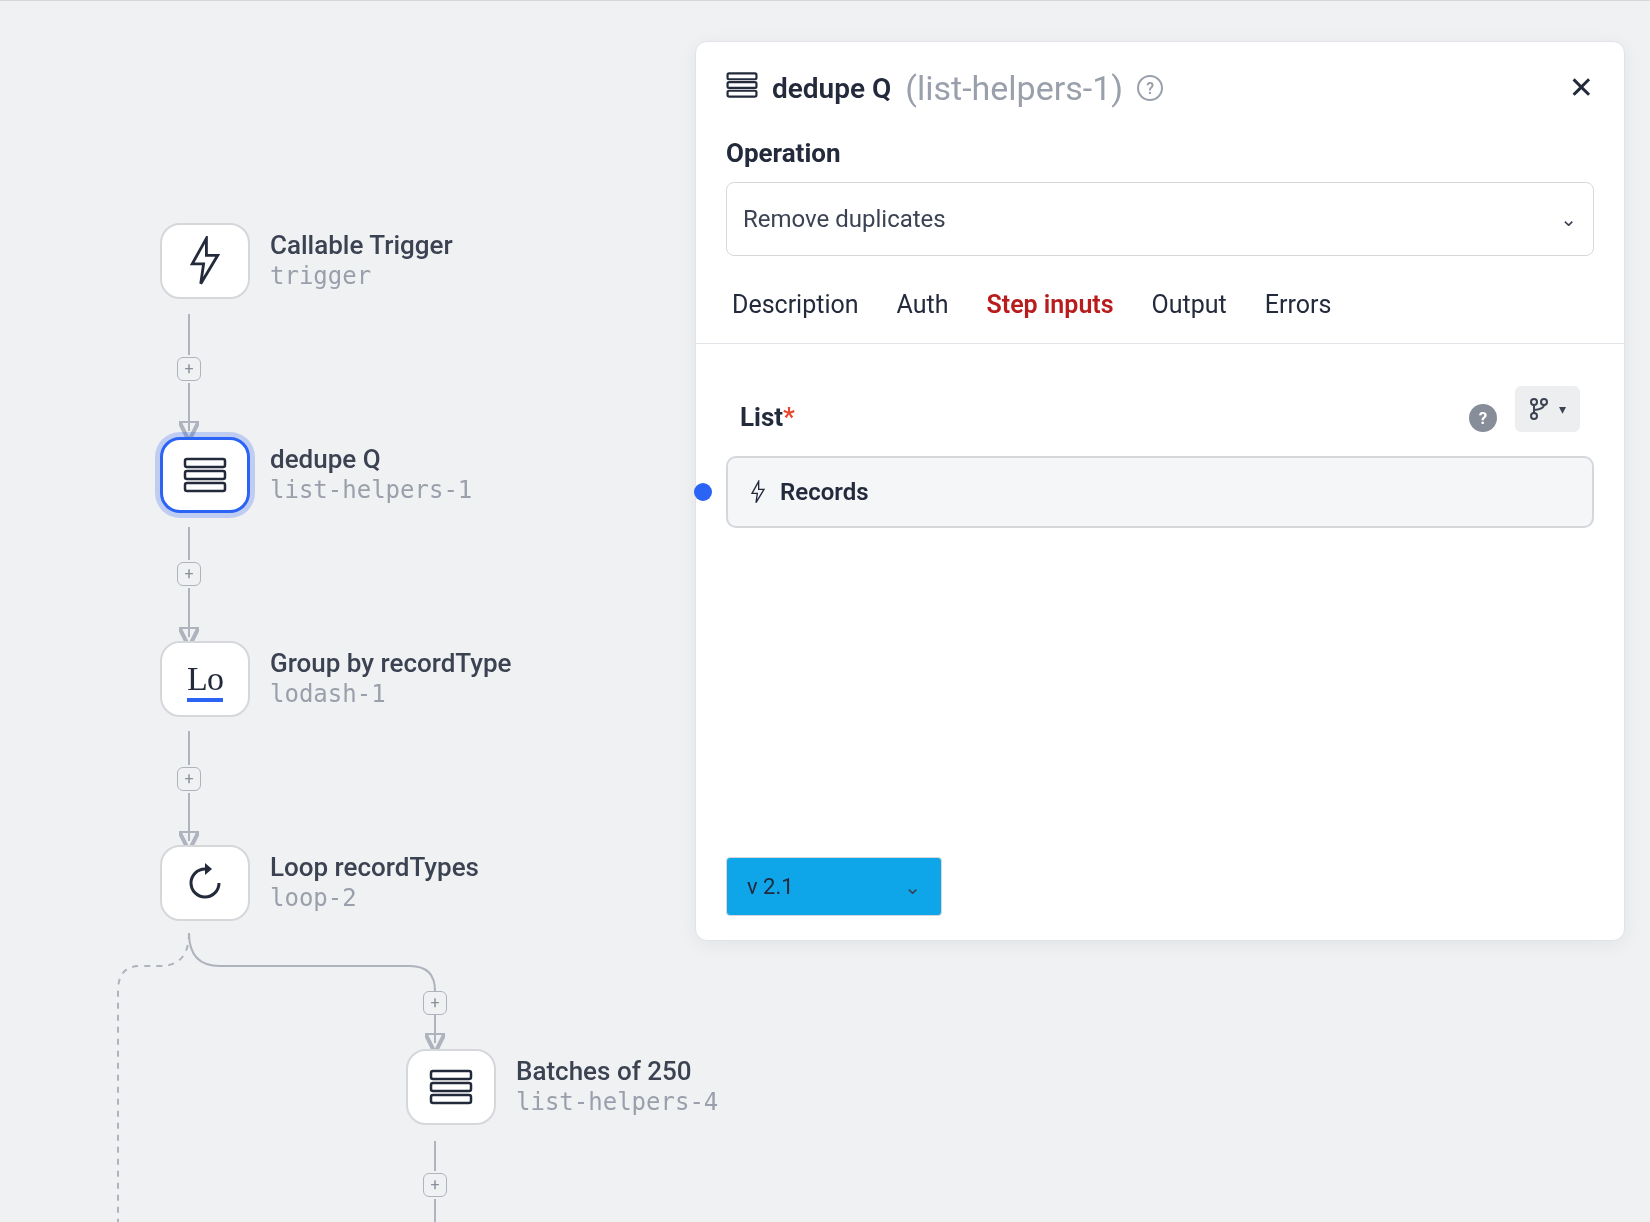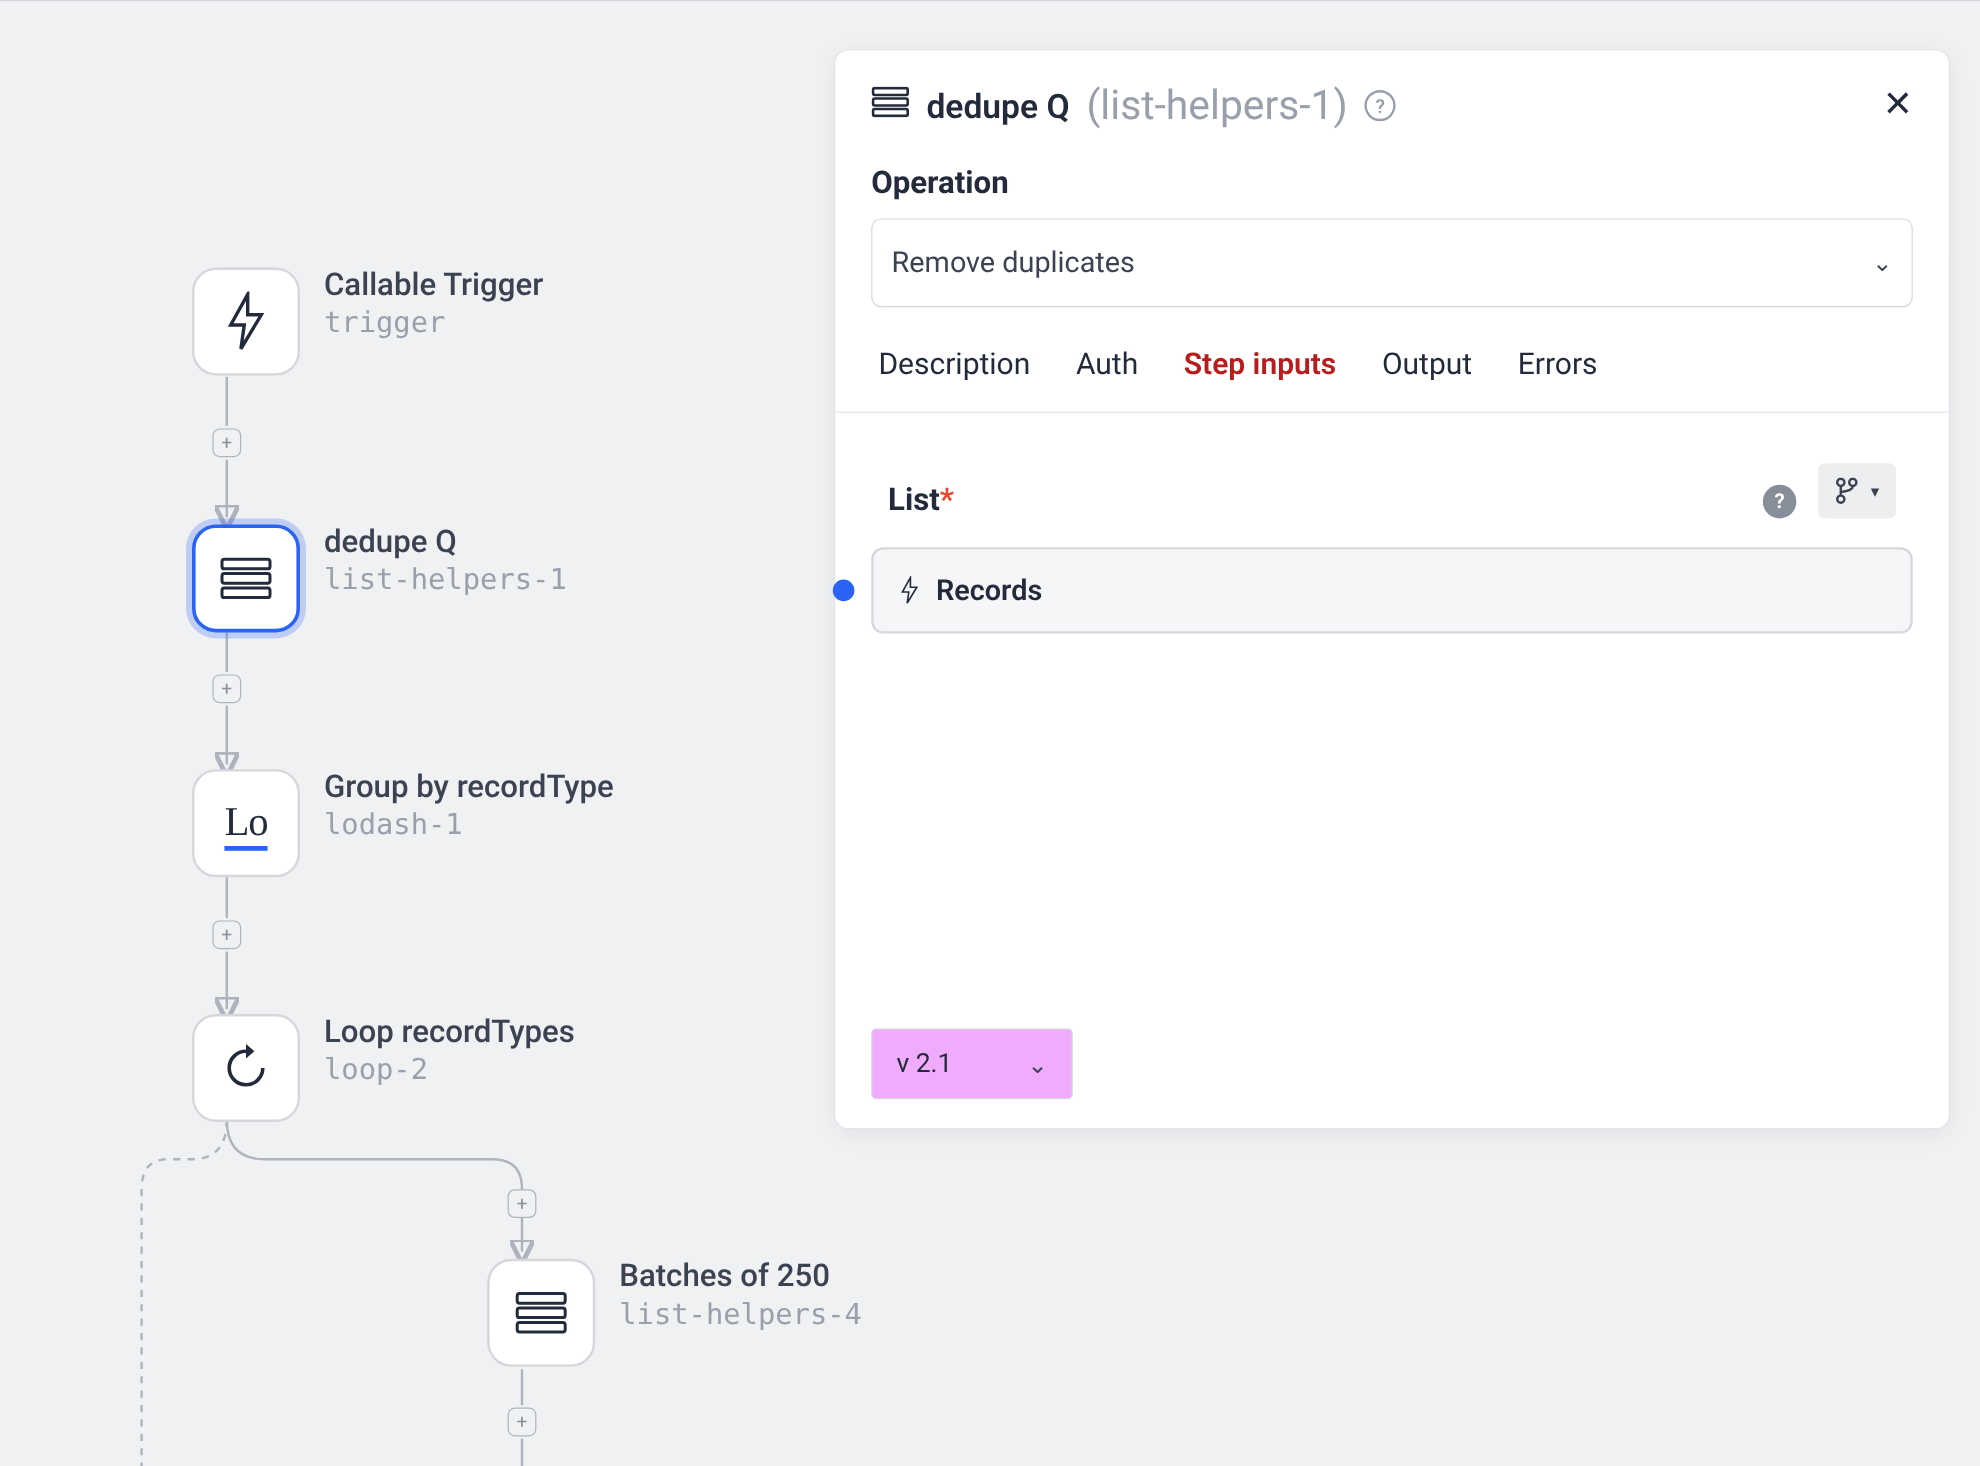--- a/index.html
+++ b/index.html
@@ -10,25 +10,26 @@
     height: 1222px;
     overflow: hidden;
     position: relative;
     border-top: 1px solid #d5d7db;
   }
   
   .canvas { position: absolute; inset: 0; }
   .node {
     position: absolute;
     display: flex;
+    align-items: center;
     gap: 20px;
     padding-left: 16px;
   }
   .node-icon {
-    width: 90px; height: 90px;
+    width: 90px; height: 76px;
     background: #fff;
     border: 2px solid #d5d7db;
     border-radius: 20px;
     display: flex;
     align-items: center;
     justify-content: center;
     flex-shrink: 0;
     font-size: 36px;
     color: #333a48;
   }
@@ -142,25 +143,25 @@
   .value-path { font-size:23px; color:#9aa0ab; margin-top:6px; }
   .blue-dot {
     position:absolute; left:-34px; top:50%; transform:translateY(-50%);
     width:18px;height:18px;border-radius:50%;background:#2b64f5;
   }
 
   .version {
     position:absolute; bottom:0; left:0;
     margin:0 30px 24px;
     border:1px solid #d5d7db;
-    width:168px;
+    width:216px;
     padding:16px 20px;
     display:flex;align-items:center;justify-content:space-between;
     font-size:22px;color:#232a3b;cursor:pointer;
-    background:#f0abfc;
+    background:#0ea5e9;
     border-radius:4px;
   }
 
   
   .connectors { position:absolute; inset:0; pointer-events:none; }
   .connectors line, .connectors path { stroke:#aeb3bd; stroke-width:2; fill:none; }
   .connectors .dashed { stroke-dasharray:6 6; }
   .arrowhead { fill:#aeb3bd; }
 
   .lo-icon { font-family: Georgia, serif; font-size:34px; letter-spacing:-1px; color:#232a3b; position:relative;}

